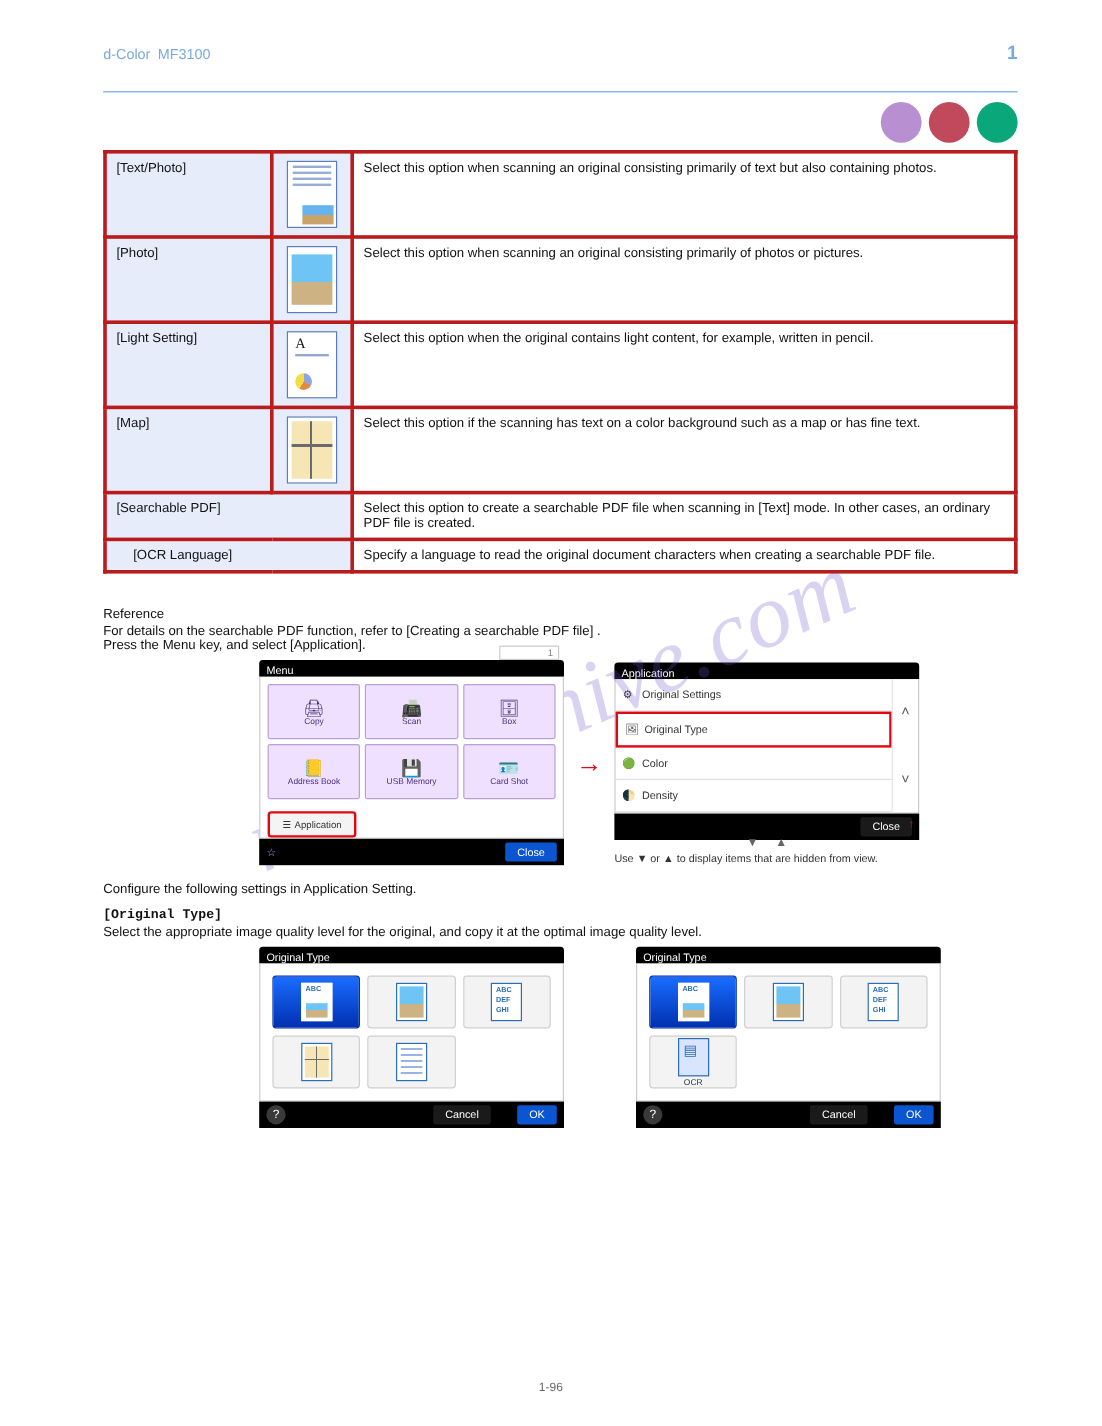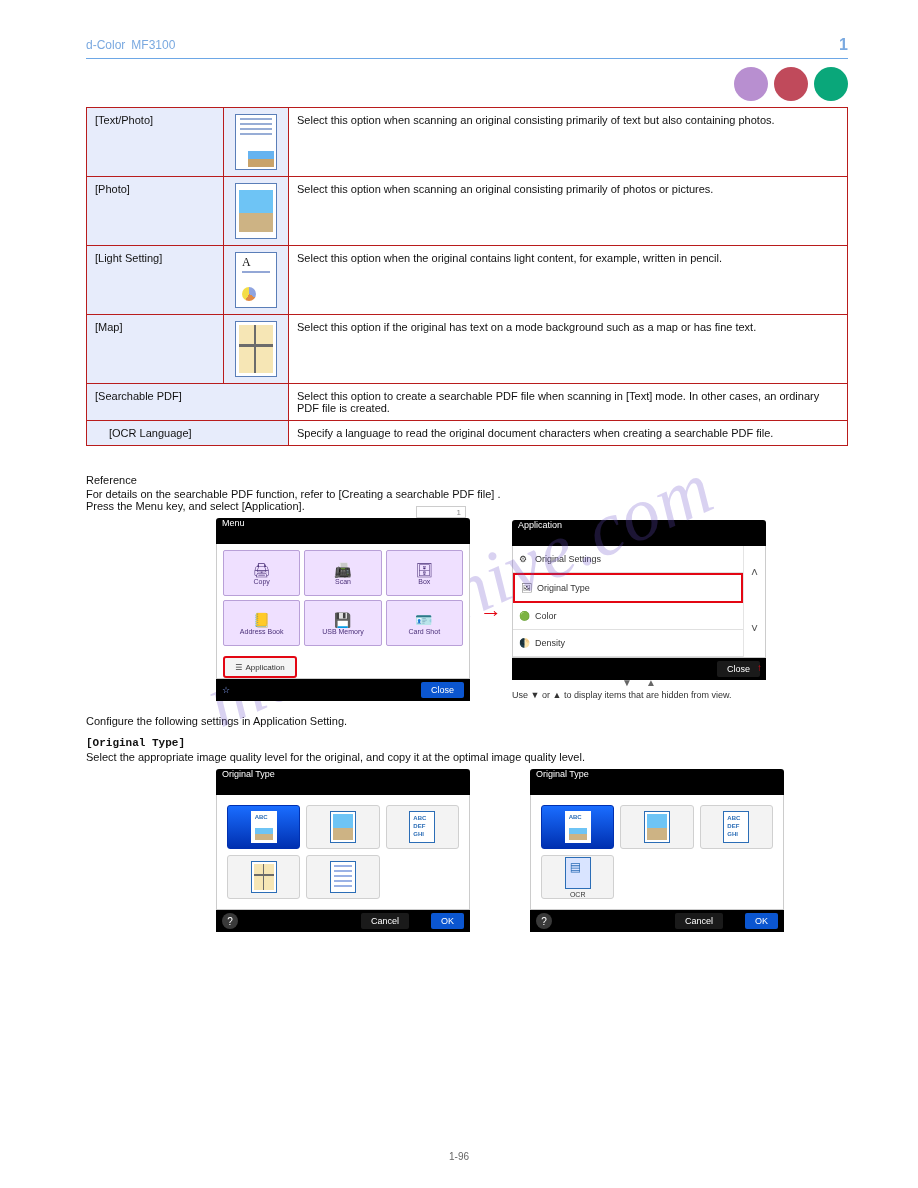--- a/index.html
+++ b/index.html
@@ -18,21 +18,21 @@
     padding: 36px 70px 40px 86px;
   }
   .header-line {
     border-top: 1px solid #6da7e6;
     margin-bottom: 8px;
   }
   .header-row {
     display: flex;
     justify-content: space-between;
     align-items: center;
-    margin-bottom: 4px;
+    margin-bottom: 22px;
   }
   .breadcrumb {
     font-size: 12px;
     color: #7aa9e0;
     display: flex;
     gap: 6px;
   }
   .circles { display: flex; gap: 6px; }
   .circle {
     width: 34px; height: 34px; border-radius: 50%;
@@ -40,21 +40,21 @@
   }
   .circle.red  { background: #c04a5b; }
   .circle.green{ background: #0aa77a; }
 
   table.img-types {
     border-collapse: collapse;
     width: 100%;
     font-size: 11px;
   }
   table.img-types td {
-    border: 1px solid #b91c1c;
+    border: 3px solid #b91c1c;
     padding: 6px 8px;
     vertical-align: top;
   }
   table.img-types td.label {
     background: #e7ecfb;
     width: 120px;
   }
   table.img-types td.thumb {
     background: #e7ecfb;
     width: 56px;
@@ -98,22 +98,22 @@
 
   .note-label { font-size: 11px; margin-top: 28px; margin-bottom: 0; }
   .note-body  { font-size: 11px; margin: 2px 0 0 0; }
 
   h3.section  { font-size: 16px; font-weight: bold; margin: 22px 0 2px 0; }
   p.desc      { font-size: 11px; margin: 0 0 6px 0; }
 
   .fig-row { display: flex; align-items: center; gap: 10px; margin-top: 4px; }
   .fig { width: 254px; font-size: 9px; color: #fff; }
   .fig .titlebar {
-    background: #000; height: 26px; border-radius: 3px 3px 0 0;
-    display: flex; align-items: flex-start; justify-content: space-between;
+    background: #000; height: 14px; border-radius: 3px 3px 0 0;
+    display: flex; align-items: flex-end; justify-content: space-between;
     padding: 0 6px; color: #fff; font-size: 9px;
   }
   .fig .body { border: 1px solid #ccc; border-top: none; background: #fff; }
   .fig .footer {
     background: #000; height: 22px; display: flex; align-items: center;
     justify-content: flex-end; gap: 6px; padding: 0 6px;
   }
   .fig .footer .btn {
     height: 16px; border-radius: 2px; padding: 0 10px; font-size: 9px;
     display: flex; align-items: center; color: #fff; margin-left: 16px;
@@ -289,21 +289,21 @@
       </td>
       <td>Select this option when the original contains light content, for example, written in pencil.</td>
     </tr>
     <tr>
       <td class="label">[Map]</td>
       <td class="thumb">
         <div class="mini-page">
           <div class="map"></div>
         </div>
       </td>
-      <td>Select this option if the original has text on a mode background such as a map or has fine text.</td>
+      <td>Select this option if the scanning has text on a color background such as a map or has fine text.</td>
     </tr>
     <tr>
       <td class="label" colspan="2">[Searchable PDF]</td>
       <td>Select this option to create a searchable PDF file when scanning in [Text] mode. In other cases, an ordinary PDF file is created.</td>
     </tr>
     <tr>
       <td class="label" colspan="2" style="padding-left:22px">[OCR Language]</td>
       <td>Specify a language to read the original document characters when creating a searchable PDF file.</td>
     </tr>
   </tbody>

